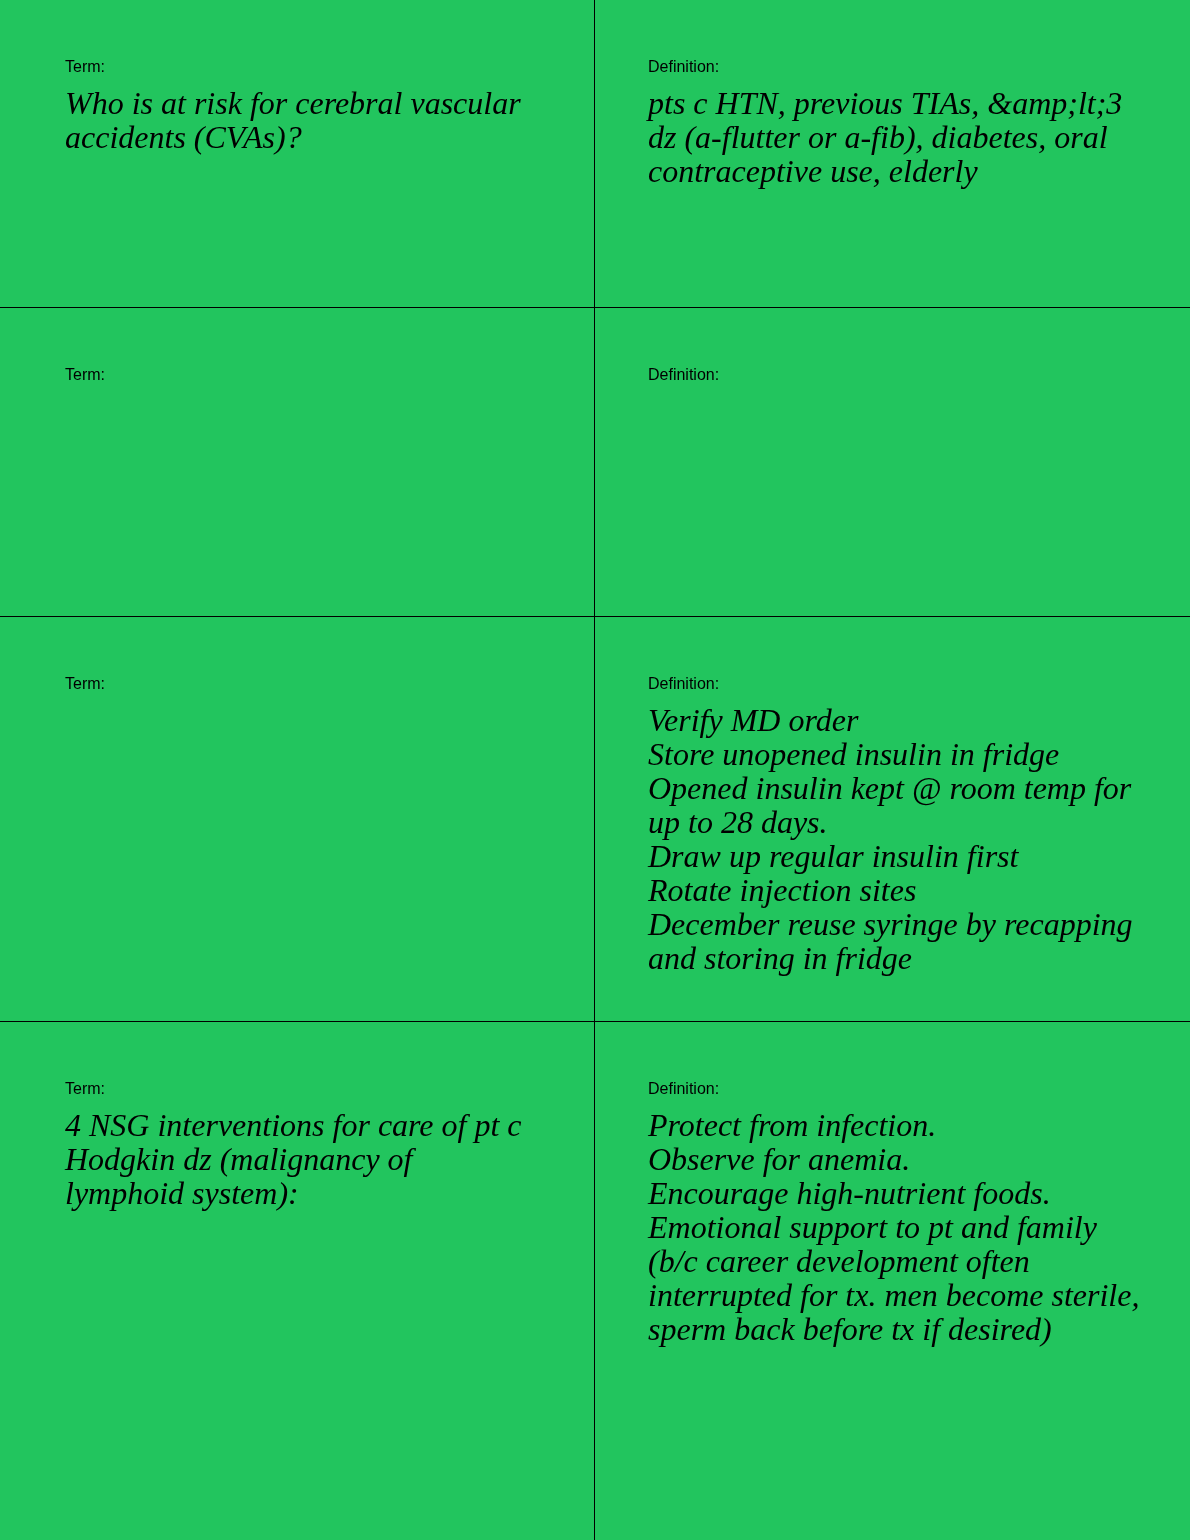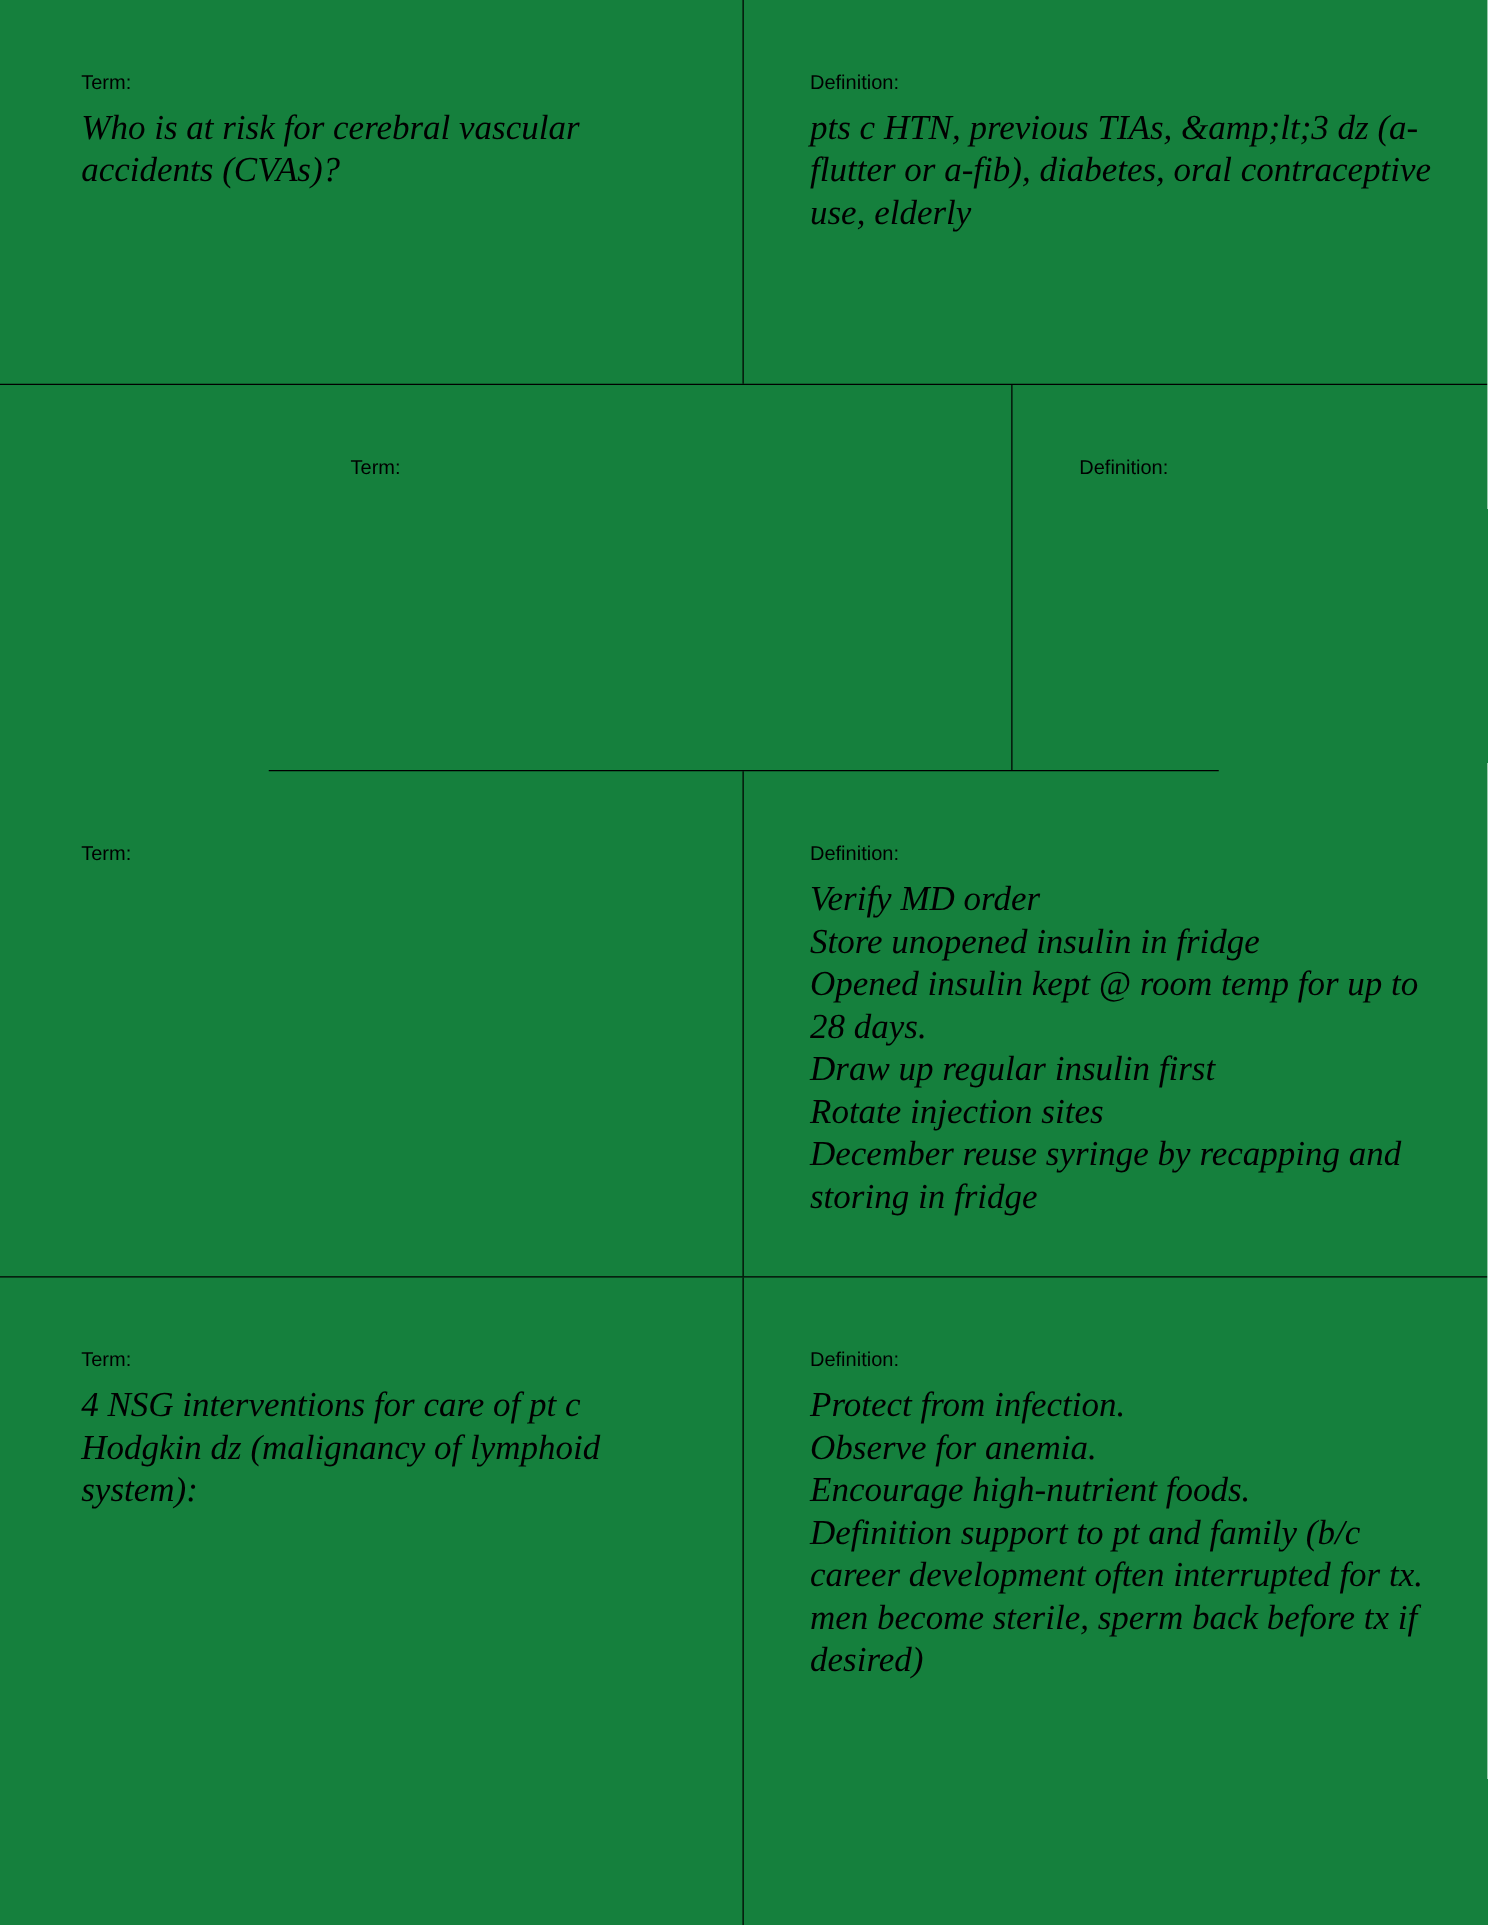--- a/index.html
+++ b/index.html
@@ -3,28 +3,27 @@
 <meta charset="utf-8">
 <style>
   html, body {
     margin: 0;
     padding: 0;
     background: #ffffff;
   }
   .page {
     width: 1190px;
     height: 1540px;
-    background: #15803d;
+    background: #22c55e;
     box-sizing: border-box;
     display: flex;
     flex-direction: column;
     font-family: "Liberation Sans", sans-serif;
     color: #000000;
     overflow: hidden;
-    align-items: center;
   }
   .row {
     display: flex;
     box-sizing: border-box;
   }
   .row.bordered {
     border-bottom: 1px solid #000000;
   }
   .row-1 { min-height: 308px; }
   .row-2 { min-height: 309px; }
@@ -50,21 +49,21 @@
   .cell-label {
     font-family: "Liberation Sans", sans-serif;
     font-size: 16px;
     line-height: 20px;
     color: #000000;
     margin-bottom: 9px;
   }
   .cell-content {
     font-family: "Liberation Serif", serif;
     font-style: italic;
-    font-size: 28px;
+    font-size: 32px;
     line-height: 34px;
     color: #000000;
     white-space: pre-line;
   }
 </style>
 </head>
 <body>
 
 <div class="page">
 
@@ -106,17 +105,17 @@
   <div class="row row-4">
     <div class="cell term-cell">
       <div class="cell-label">Term:</div>
       <div class="cell-content">4 NSG interventions for care of pt c Hodgkin dz (malignancy of lymphoid system):</div>
     </div>
     <div class="cell def-cell">
       <div class="cell-label">Definition:</div>
       <div class="cell-content">Protect from infection.
 Observe for anemia.
 Encourage high-nutrient foods.
-Definition support to pt and family (b/c career development often interrupted for tx. men become sterile, sperm back before tx if desired)</div>
+Emotional support to pt and family (b/c career development often interrupted for tx. men become sterile, sperm back before tx if desired)</div>
     </div>
   </div>
 
 </div>
 
 </body></html>

